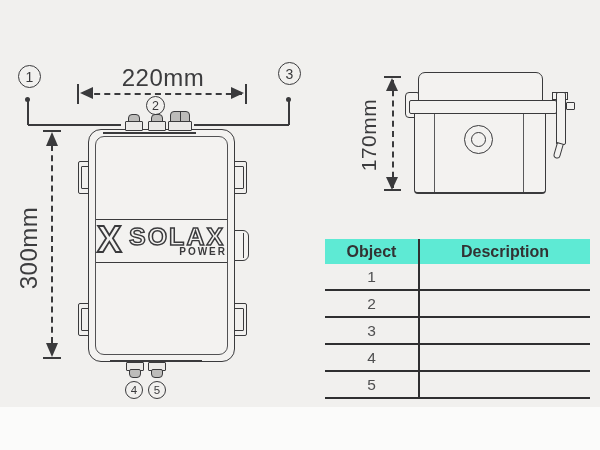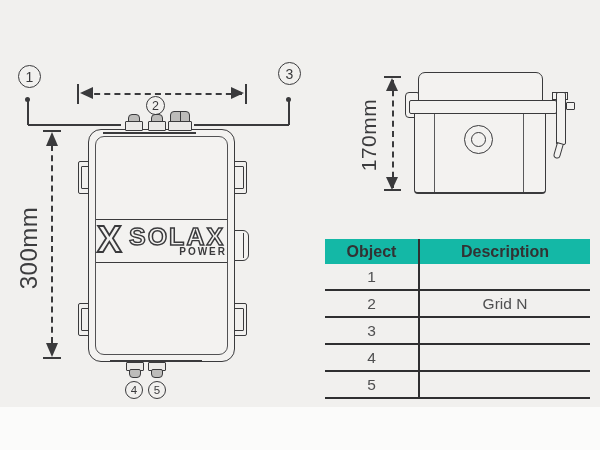--- a/index.html
+++ b/index.html
@@ -96,38 +96,39 @@
   .sv-circ-o{left:464px;top:125px;width:29px;height:29px;border:1.7px solid var(--line);border-radius:50%;background:var(--paper);}
   .sv-circ-i{left:471px;top:132px;width:15px;height:15px;border:1.7px solid var(--line);border-radius:50%;}
   .sv-latch{left:556px;top:92px;width:10px;height:53px;border:1.4px solid var(--line);border-radius:2px;background:var(--paper);}
   .sv-latch-head{left:552px;top:92px;width:16px;height:8px;border:1.4px solid var(--line);background:var(--paper);}
   .sv-latch-pin{left:566px;top:102px;width:9px;height:8px;border:1.4px solid var(--line);border-radius:1px;background:var(--paper);}
   .sv-latch-hook{left:557px;top:143px;width:7px;height:16px;border:1.4px solid var(--line);border-radius:0 0 4px 4px;background:var(--paper);transform:rotate(16deg);transform-origin:top center;}
 
   
   .ptable{left:325px;top:239px;width:265px;}
   .trow{display:flex;height:25px;align-items:stretch;}
-  .thead{background:#14b8a6;}
+  .thead{background:#5eead4;}
   .tcell{display:flex;align-items:center;justify-content:center;font-size:15.5px;color:#4f4f50;}
   .tc1{width:93px;border-right:2.4px solid var(--tline);}
   .tc2{flex:1;}
   .thead .tcell{font-weight:bold;color:#323233;font-size:16px;}
   .tbody-row{border-bottom:2px solid var(--tline);}
 </style>
 </head>
 <body>
 
 <div class="stage">
   <div class="abs paper-strip"></div>
 
   <div class="abs ln d220-barl"></div>
   <div class="abs ln d220-barr"></div>
   <div class="abs dash-h d220-line"></div>
   <div class="abs tri d220-arrl"></div>
   <div class="abs tri d220-arrr"></div>
+  <div class="abs dim-label d220-label">220mm</div>
 
   <div class="abs ln d300-bart"></div>
   <div class="abs ln d300-barb"></div>
   <div class="abs dash-v d300-line"></div>
   <div class="abs tri d300-arrt"></div>
   <div class="abs tri d300-arrb"></div>
   <div class="abs dim-label rot d300-label">300mm</div>
 
   <div class="abs callout c1">1</div>
   <div class="abs ln dot1"></div>
@@ -199,21 +200,20 @@
   <div class="abs ptable">
     <div class="trow thead">
       <div class="tcell tc1">Object</div>
       <div class="tcell tc2">Description</div>
     </div>
     <div class="trow tbody-row">
       <div class="tcell tc1">1</div>
     </div>
     <div class="trow tbody-row">
       <div class="tcell tc1">2</div>
-      <div class="tcell tc2">Grid N</div>
     </div>
     <div class="trow tbody-row">
       <div class="tcell tc1">3</div>
     </div>
     <div class="trow tbody-row">
       <div class="tcell tc1">4</div>
     </div>
     <div class="trow tbody-row">
       <div class="tcell tc1">5</div>
     </div>

